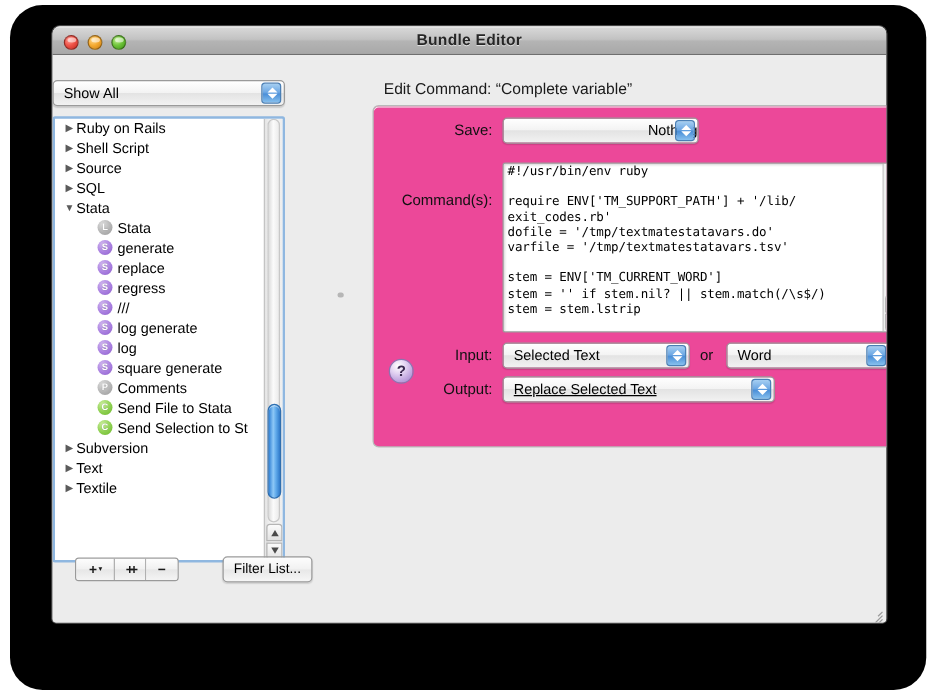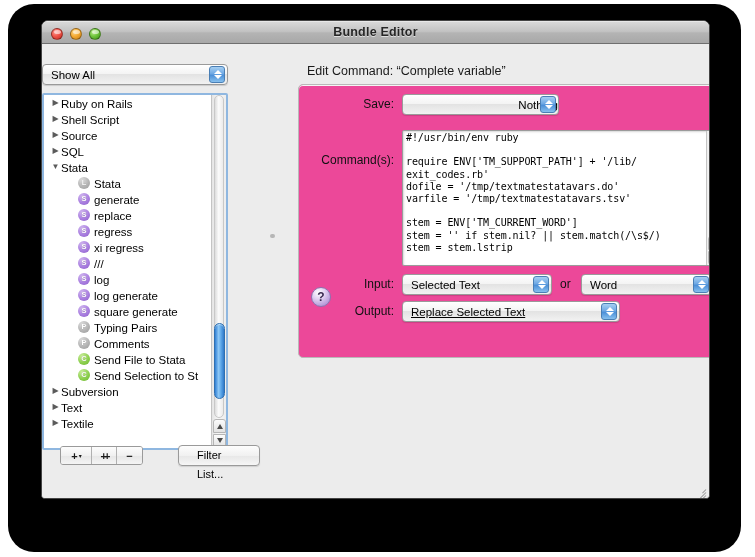--- a/index.html
+++ b/index.html
@@ -253,21 +253,21 @@
     line-height: 18px;
     font-weight: bold;
   }
   .seg.wide { width: 31px; }
   .seg:last-child { border-right: none; }
   .seg .tiny { font-size: 6px; position: relative; top: -2px; left: 1px; font-weight: normal;}
   #filterbtn {
     position: absolute;
     left: 118px; top: -1px;
     height: 21px;
-    padding: 0 18px;
+    padding: 0 8px;
     font-size: 11px;
     line-height: 19px;
     color: #000;
     background: linear-gradient(to bottom, #fdfdfd 0%, #f1f1f1 50%, #e7e7e7 51%, #f6f6f6 100%);
     border: 1px solid #9a9a9a;
     border-radius: 4px;
     box-shadow: 0 1px 1px rgba(0,0,0,0.12);
   }
 
   
@@ -413,26 +413,24 @@
           <div id="treeinner">
               <div class="trow lvl1"><span class="tw">▶</span><span class="tlabel">Ruby on Rails</span></div>
               <div class="trow lvl1"><span class="tw">▶</span><span class="tlabel">Shell Script</span></div>
               <div class="trow lvl1"><span class="tw">▶</span><span class="tlabel">Source</span></div>
               <div class="trow lvl1"><span class="tw">▶</span><span class="tlabel">SQL</span></div>
               <div class="trow lvl1"><span class="tw">▼</span><span class="tlabel">Stata</span></div>
               <div class="trow lvl2"><span class="badge gray">L</span><span class="tlabel">Stata</span></div>
               <div class="trow lvl2"><span class="badge purple">S</span><span class="tlabel">generate</span></div>
               <div class="trow lvl2"><span class="badge purple">S</span><span class="tlabel">replace</span></div>
               <div class="trow lvl2"><span class="badge purple">S</span><span class="tlabel">regress</span></div>
-              <div class="trow lvl2"><span class="badge purple">S</span><span class="tlabel">xi regress</span></div>
               <div class="trow lvl2"><span class="badge purple">S</span><span class="tlabel">///</span></div>
+              <div class="trow lvl2"><span class="badge purple">S</span><span class="tlabel">log generate</span></div>
               <div class="trow lvl2"><span class="badge purple">S</span><span class="tlabel">log</span></div>
-              <div class="trow lvl2"><span class="badge purple">S</span><span class="tlabel">log generate</span></div>
               <div class="trow lvl2"><span class="badge purple">S</span><span class="tlabel">square generate</span></div>
-              <div class="trow lvl2"><span class="badge gray">P</span><span class="tlabel">Typing Pairs</span></div>
               <div class="trow lvl2"><span class="badge gray">P</span><span class="tlabel">Comments</span></div>
               <div class="trow lvl2"><span class="badge green">C</span><span class="tlabel">Send File to Stata</span></div>
               <div class="trow lvl2"><span class="badge green">C</span><span class="tlabel">Send Selection to St</span></div>
               <div class="trow lvl1"><span class="tw">▶</span><span class="tlabel">Subversion</span></div>
               <div class="trow lvl1"><span class="tw">▶</span><span class="tlabel">Text</span></div>
               <div class="trow lvl1"><span class="tw">▶</span><span class="tlabel">Textile</span></div>
             </div>
           <div class="vsb">
             <div class="track"></div>
             <div class="thumb" style="top:228px;height:76px;"></div>

